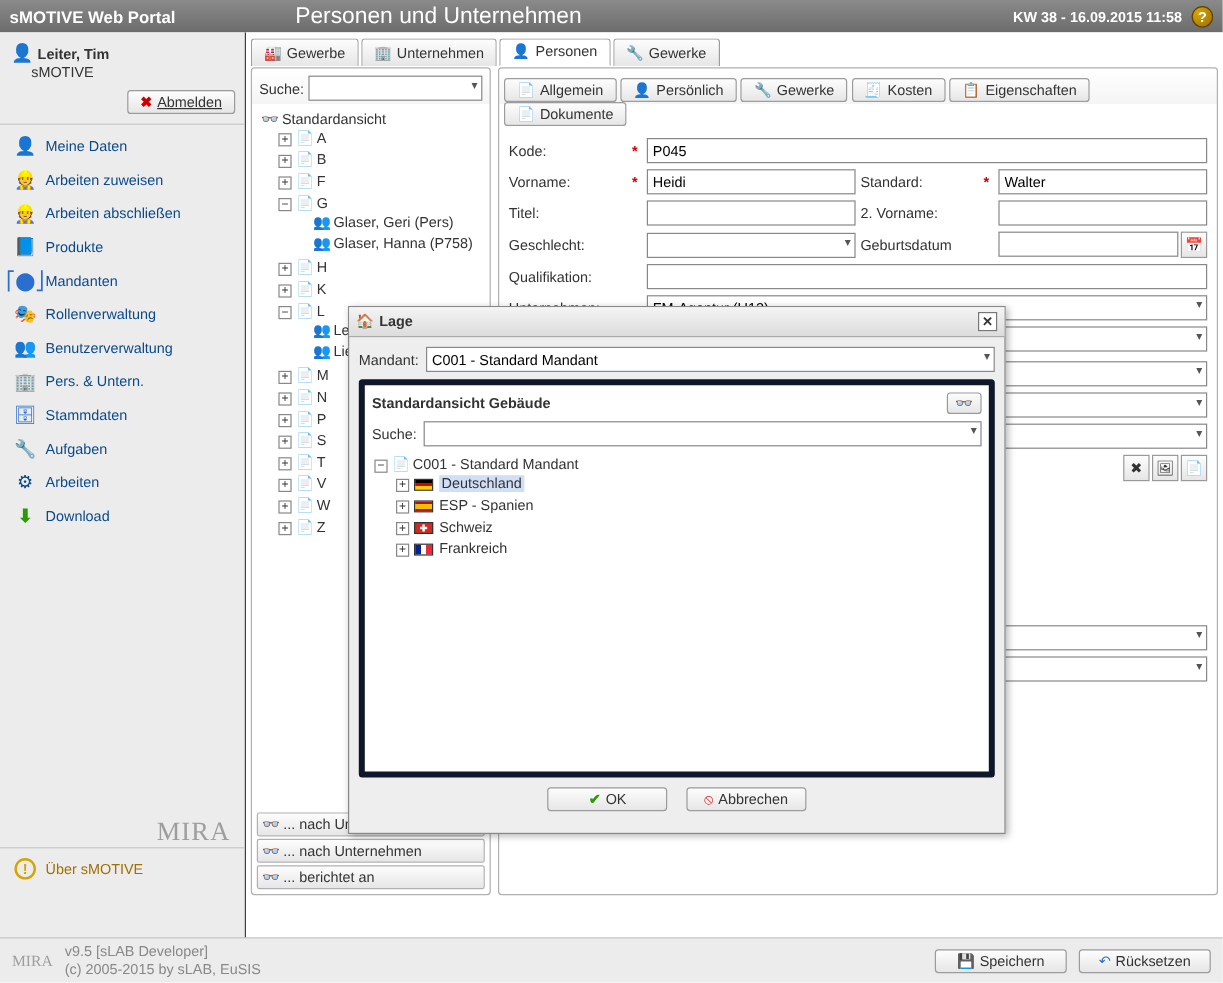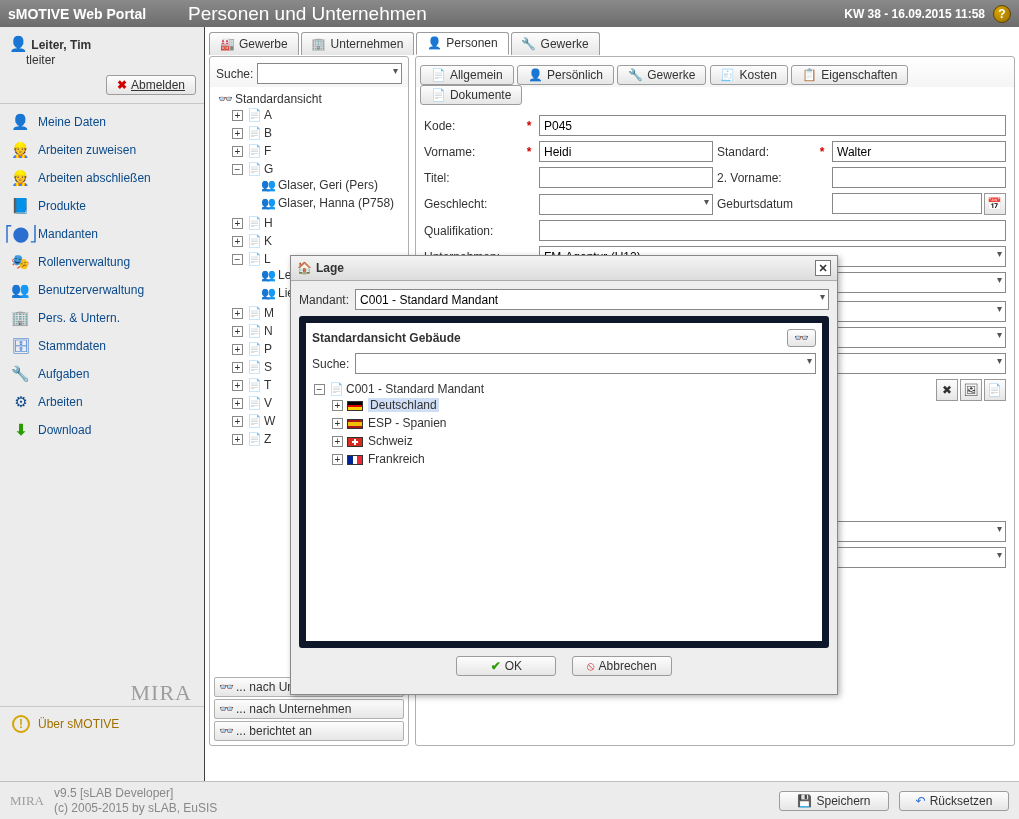--- a/index.html
+++ b/index.html
@@ -1,21 +1,21 @@
 <!DOCTYPE html>
 <html><head>
 <meta charset="utf-8">
 <style>
   * { box-sizing: border-box; }
   html, body { margin:0; padding:0; font-family: Arial, sans-serif; font-size:12px; color:#333; background:#fff;}
   body { width:1019px; height:819px; position:relative; }
 
   
   .header { height:27px; background:linear-gradient(#8a8a8a,#6c6c6c); display:flex; align-items:center; color:#fff; }
-  .header .brand { width:188px; padding-left:8px; font-weight:bold; font-size:14px;}
+  .header .brand { width:246px; padding-left:8px; font-weight:bold; font-size:14px;}
   .header .title { font-size:19px; }
   .header .right { margin-left:auto; padding-right:8px; font-weight:bold; display:flex; align-items:center; gap:8px;}
   .help-icon{ width:18px; height:18px; border-radius:50%; background: radial-gradient(circle at 30% 30%, #d9a600, #9c6f00); border:1px solid #5c4300; color:#fff; font-weight:bold; display:flex; align-items:center; justify-content:center; font-size:12px;}
 
   
   .app { display:flex; height:754px; }
   .sidebar { width:205px; background:#ececec; border-right:1px solid #404040; padding:4px 0; position:relative;}
   .user-block{ padding:4px 10px 6px 10px; }
   .user-block .u1{ font-weight:bold;}
   .user-block .u2{ padding-left:16px;}
@@ -65,21 +65,21 @@
   .input{ width:100%; }
   .toolbar-icons{ display:inline-flex; gap:2px;}
   .sq{ width:22px; height:22px; border:1px solid #999; background:linear-gradient(#fdfdfd,#e6e6e6); display:inline-flex; align-items:center; justify-content:center; cursor:pointer; font-size:12px;}
 
   
   .dialog{ position:absolute; left:290px; top:255px; width:548px; border:1px solid #888; background:#eee; box-shadow:2px 2px 6px rgba(0,0,0,0.3); z-index:50;}
   .dialog-title{ background:linear-gradient(#f4f4f4,#dcdcdc); border-bottom:1px solid #aaa; padding:4px 6px; display:flex; align-items:center; gap:4px; font-weight:bold;}
   .dialog-title .close{ margin-left:auto; width:16px; height:16px; border:1px solid #777; background:#fff; font-size:11px; display:flex; align-items:center; justify-content:center; cursor:pointer;}
   .dialog-body{ padding:8px;}
   .dlg-row{ display:flex; align-items:center; gap:6px; margin-bottom:6px;}
-  .dlg-box{ border:7px solid #0f172a; background:#fff; border-radius:3px; padding:6px; height:332px; overflow:auto;}
+  .dlg-box{ border:5px solid #0f172a; background:#fff; border-radius:3px; padding:6px; height:332px; overflow:auto;}
   .dlg-head{ display:flex; align-items:center; font-weight:bold; margin-bottom:6px;}
   .dlg-head .link{ margin-left:auto; border:1px solid #999; background:linear-gradient(#fdfdfd,#e6e6e6); padding:1px 6px; border-radius:3px; cursor:pointer;}
   .dlg-tree ul{ list-style:none; margin:0; padding-left:18px;}
   .dlg-tree > ul{ padding-left:2px;}
   .dlg-tree li{ padding:2px 0;}
   .flag{ display:inline-block; width:16px; height:10px; border:1px solid #333; margin-right:5px; position:relative; vertical-align:middle;}
   .flag.de{ background:linear-gradient(to bottom,#000 0 33%,#dd0000 33% 66%,#ffce00 66% 100%);}
   .flag.es{ background:linear-gradient(to bottom,#aa151b 0 25%,#f1bf00 25% 75%,#aa151b 75% 100%);}
   .flag.fr{ background:linear-gradient(to right,#002395 0 33%,#fff 33% 66%,#ed2939 66% 100%);}
   .flag.ch{ background:#d52b1e;}
@@ -111,21 +111,21 @@
     <span class="help-icon">?</span>
   </div>
 </div>
 
 <div class="app">
 
   <div class="sidebar">
     <div class="user-block">
       <span class="nav-icon">👤</span>
       <span class="u1">Leiter, Tim</span>
-      <div class="u2">tleiter</div>
+      <div class="u2">sMOTIVE</div>
     </div>
     <div class="logout-row">
       <span class="btn">
         <span class="redx">✖</span>
         <span style="text-decoration:underline;">Abmelden</span>
       </span>
     </div>
     <div class="nav">
       <div class="nav-item">
           <span class="nav-icon">👤</span>

